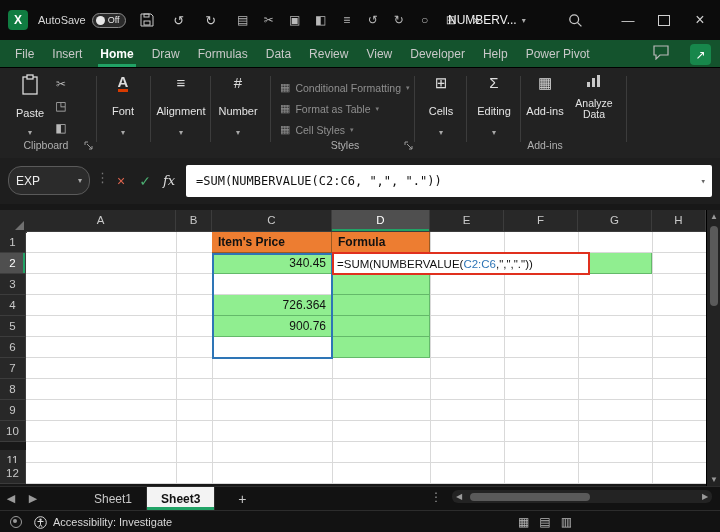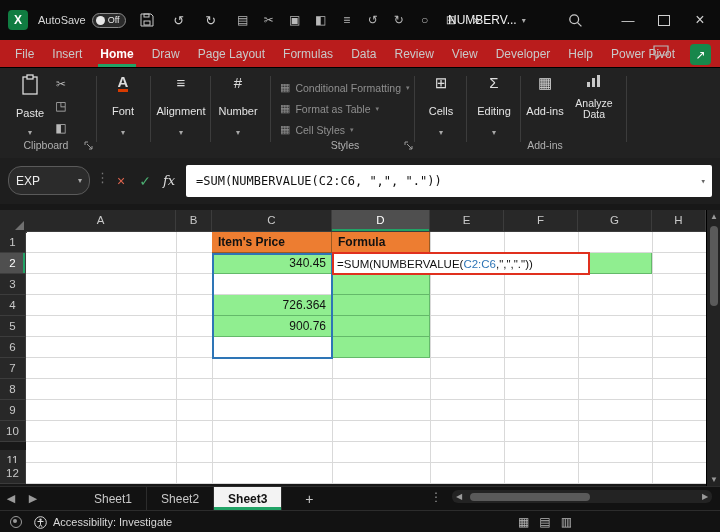--- a/index.html
+++ b/index.html
@@ -22,21 +22,21 @@
   #doc-name{position:absolute;left:448px;top:0;height:40px;display:flex;align-items:center;gap:5px;
             font-size:12px;color:#f0f0f0}
   #search-btn{position:absolute;left:563px;top:9px;width:24px;height:22px;display:flex;align-items:center;justify-content:center}
   .wbtn{position:absolute;top:0;width:32px;height:40px;display:flex;align-items:center;justify-content:center;color:#cfcfcf}
   #min-btn{left:612px;font-size:13px}
   #max-btn{left:648px}
   #max-btn .maxbox{width:10px;height:9px;border:1px solid #cfcfcf}
   #close-btn{left:684px;font-size:16px}
 
   
-  #tabrow{position:absolute;left:0;top:40px;width:720px;height:28px;background:#b91c1c;
+  #tabrow{position:absolute;left:0;top:40px;width:720px;height:28px;background:#14532d;
           display:flex;align-items:stretch;padding-left:6px;box-sizing:border-box;border-bottom:1px solid #000}
   .rtab{padding:0 9px;font-size:12px;color:#c9c9c9;display:flex;align-items:center;position:relative;white-space:nowrap}
   .rtab.active{color:#fff;font-weight:bold}
   .rtab.active::after{content:"";position:absolute;left:7px;right:7px;bottom:0;height:3px;background:#21A366}
   #comment-btn{position:absolute;left:652px;top:45px}
   #share-btn{position:absolute;left:690px;top:44px;width:21px;height:21px;border-radius:4px;background:#17874b;
              color:#fff;font-size:12px;display:flex;align-items:center;justify-content:center}
 
   
   #ribbon{position:absolute;left:0;top:68px;width:720px;height:90px;background:#222;border-bottom:1px solid #000}
@@ -174,21 +174,20 @@
 <div class="wbtn" id="max-btn">
     <span class="maxbox"></span>
   </div>
 <div class="wbtn" id="close-btn">×</div>
 
 <div id="tabrow">
     <div class="rtab">File</div>
     <div class="rtab">Insert</div>
     <div class="rtab active">Home</div>
     <div class="rtab">Draw</div>
-    <div class="rtab">Page Layout</div>
     <div class="rtab">Formulas</div>
     <div class="rtab">Data</div>
     <div class="rtab">Review</div>
     <div class="rtab">View</div>
     <div class="rtab">Developer</div>
     <div class="rtab">Help</div>
     <div class="rtab">Power Pivot</div>
   </div>
 <div id="comment-btn">
   <svg width="18" height="15" viewBox="0 0 18 15">
@@ -358,21 +357,20 @@
   <span class="arr" style="top:2px">▲</span>
   <div id="vthumb"></div>
   <span class="arr" style="bottom:2px">▼</span>
 </div>
 
 <div id="sheetbar">
   <span class="navarr">◀</span>
   <span class="navarr">▶</span>
   <div id="sheet-tabs">
       <div class="stab">Sheet1</div>
-      <div class="stab">Sheet2</div>
       <div class="stab active">Sheet3</div>
     </div>
   <span id="add-sheet">+</span>
 </div>
 <span id="sheet-dots">⋮</span>
 <div id="hscroll">
   <span class="arr" style="left:0">◀</span>
   <div id="hthumb"></div>
   <span class="arr" style="right:0">▶</span>
 </div>

